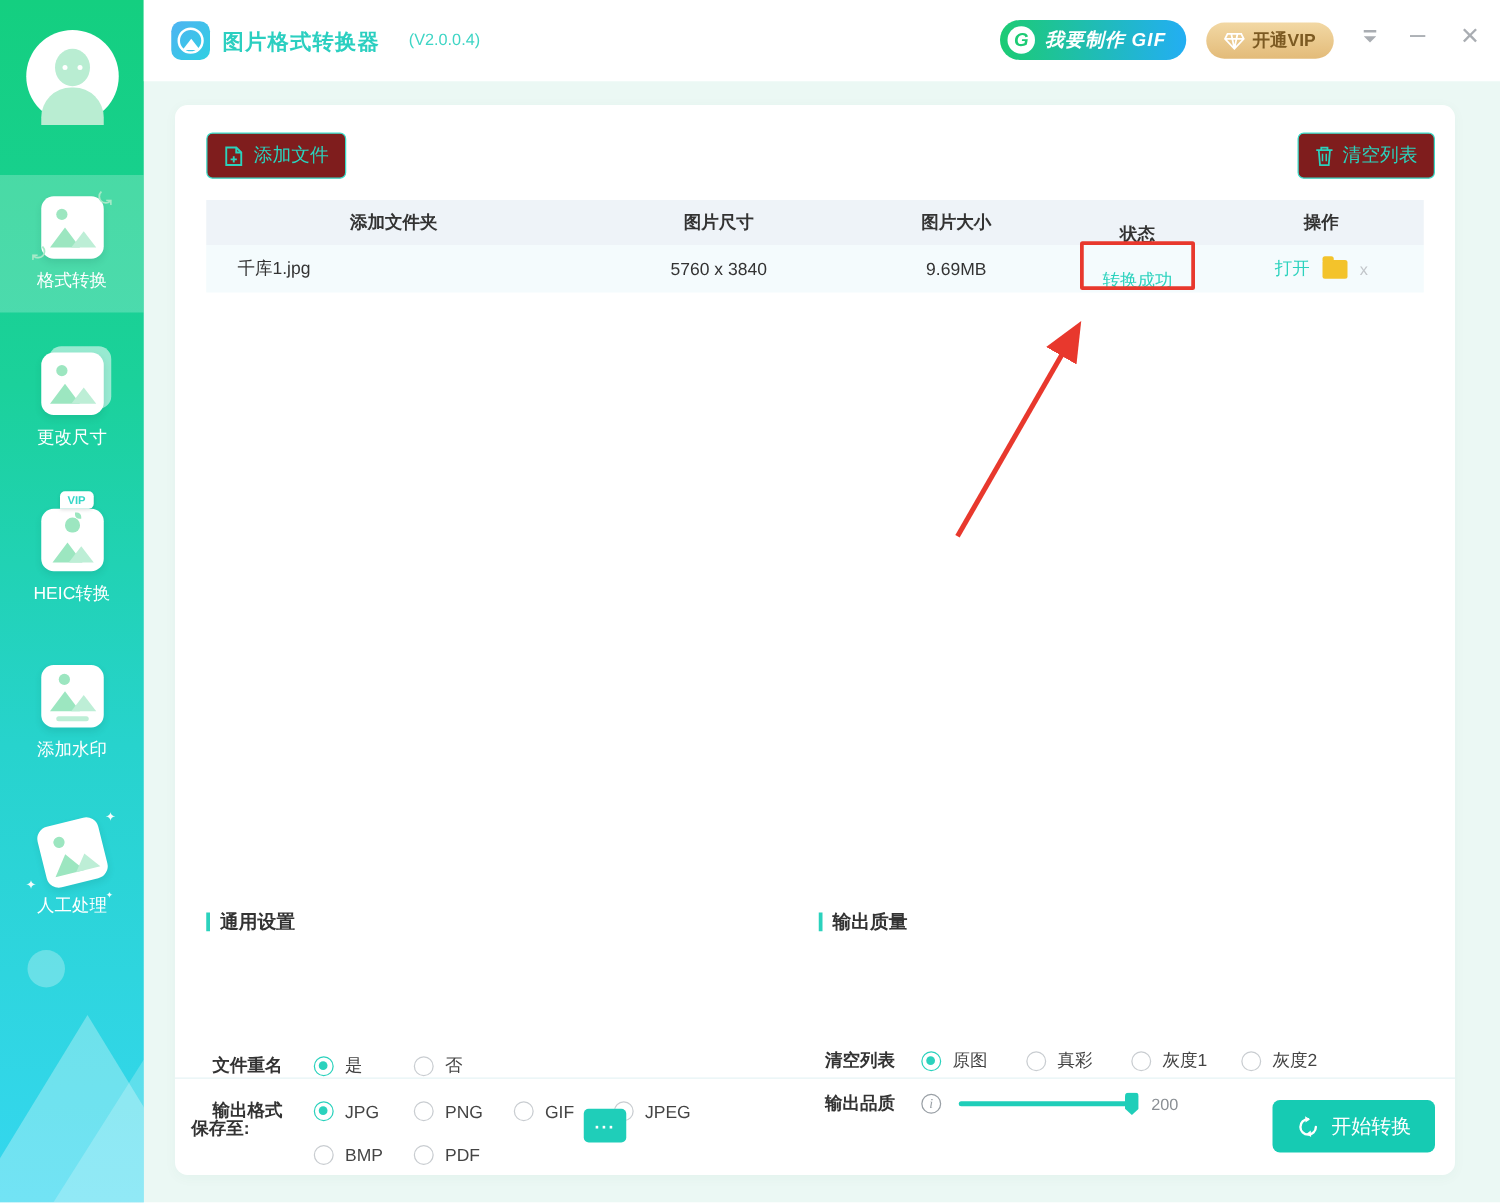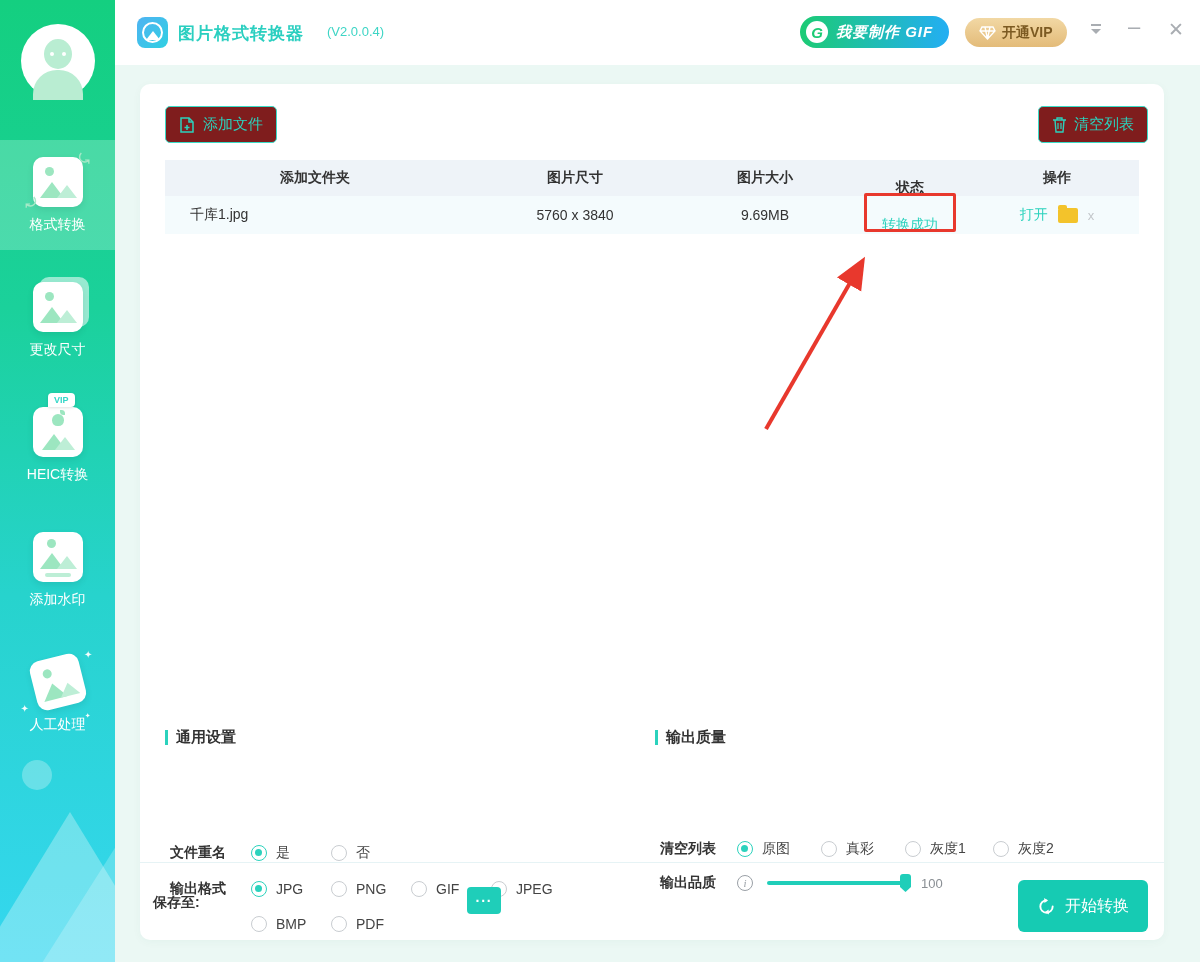--- a/index.html
+++ b/index.html
@@ -86,21 +86,21 @@
   .info-ic { width:16px; height:16px; border:1px solid #9aa0a6; border-radius:50%; color:#9aa0a6; font-size:11px; display:flex; align-items:center; justify-content:center; margin-right:14px; font-style:italic; font-family:"Liberation Serif",serif; }
   .slider { position:relative; width:140px; height:4px; background:#1fceb9; border-radius:2px; margin-right:14px; }
   .slider .thumb { position:absolute; right:-4px; top:-7px; width:11px; height:18px; background:#1fceb9; border-radius:3px; clip-path:polygon(0 0,100% 0,100% 72%,50% 100%,0 72%); cursor:pointer; }
   .q-val { color:#8a8f94; font-size:13px; }
 
   
   .divider { position:absolute; left:0; top:778px; width:1024px; height:1px; background:#e6f3f5; }
   .save-label { position:absolute; left:13px; top:810px; font-size:14px; font-weight:bold; color:#333; }
   .save-input { position:absolute; left:73px; top:803px; width:248px; height:27px; border:1px solid #c9cdd1; border-radius:3px; background:#fff; font-size:12px; color:#333; padding:0 6px; font-family:"Liberation Sans",sans-serif; white-space:nowrap; overflow:hidden; line-height:25px; }
   .browse-btn { position:absolute; left:327px; top:803px; width:34px; height:27px; background:#1fceb9; border-radius:4px; color:#fff; font-size:14px; font-weight:bold; letter-spacing:1px; display:flex; align-items:center; justify-content:center; cursor:pointer; }
-  .start-btn { position:absolute; left:878px; top:796px; width:130px; height:52px; background:#16cbb3; border-radius:6px; color:#fff; font-size:16px; display:flex; align-items:center; justify-content:center; gap:9px; cursor:pointer; }
+  .start-btn { position:absolute; left:878px; top:796px; width:130px; height:42px; background:#16cbb3; border-radius:6px; color:#fff; font-size:16px; display:flex; align-items:center; justify-content:center; gap:9px; cursor:pointer; }
 
   
   .red-box { position:absolute; left:864px; top:193px; width:92px; height:39px; border:3px solid #e8382d; border-radius:2px; pointer-events:none; }
   .anno-svg { position:absolute; left:0; top:0; width:1200px; height:962px; pointer-events:none; }
 </style>
 </head>
 <body>
 
 <div id="app">
 
@@ -325,21 +325,21 @@
         </span>
     </div>
 
     <div class="set-row r-quality">
       <span class="set-label">输出品质</span>
       <span style="width:16px"></span>
       <span class="info-ic">i</span>
       <span class="slider">
           <span class="thumb"></span>
         </span>
-      <span class="q-val">100</span>
+      <span class="q-val">200</span>
     </div>
 
     <div class="divider"></div>
     <div class="save-label">保存至:</div>
     <div class="browse-btn">···</div>
     <div class="start-btn">
       <svg width="19" height="19" viewBox="0 0 20 20">
         <path d="M16.5 10 A6.5 6.5 0 1 1 10 3.5" fill="none" stroke="#fff" stroke-width="2" stroke-linecap="round"></path>
         <path d="M7.5 1 L11.5 3.6 L7.8 6.4 Z" fill="#fff"></path>
         <path d="M10 16.5 A6.5 6.5 0 0 1 10 16.5" fill="none"></path>

